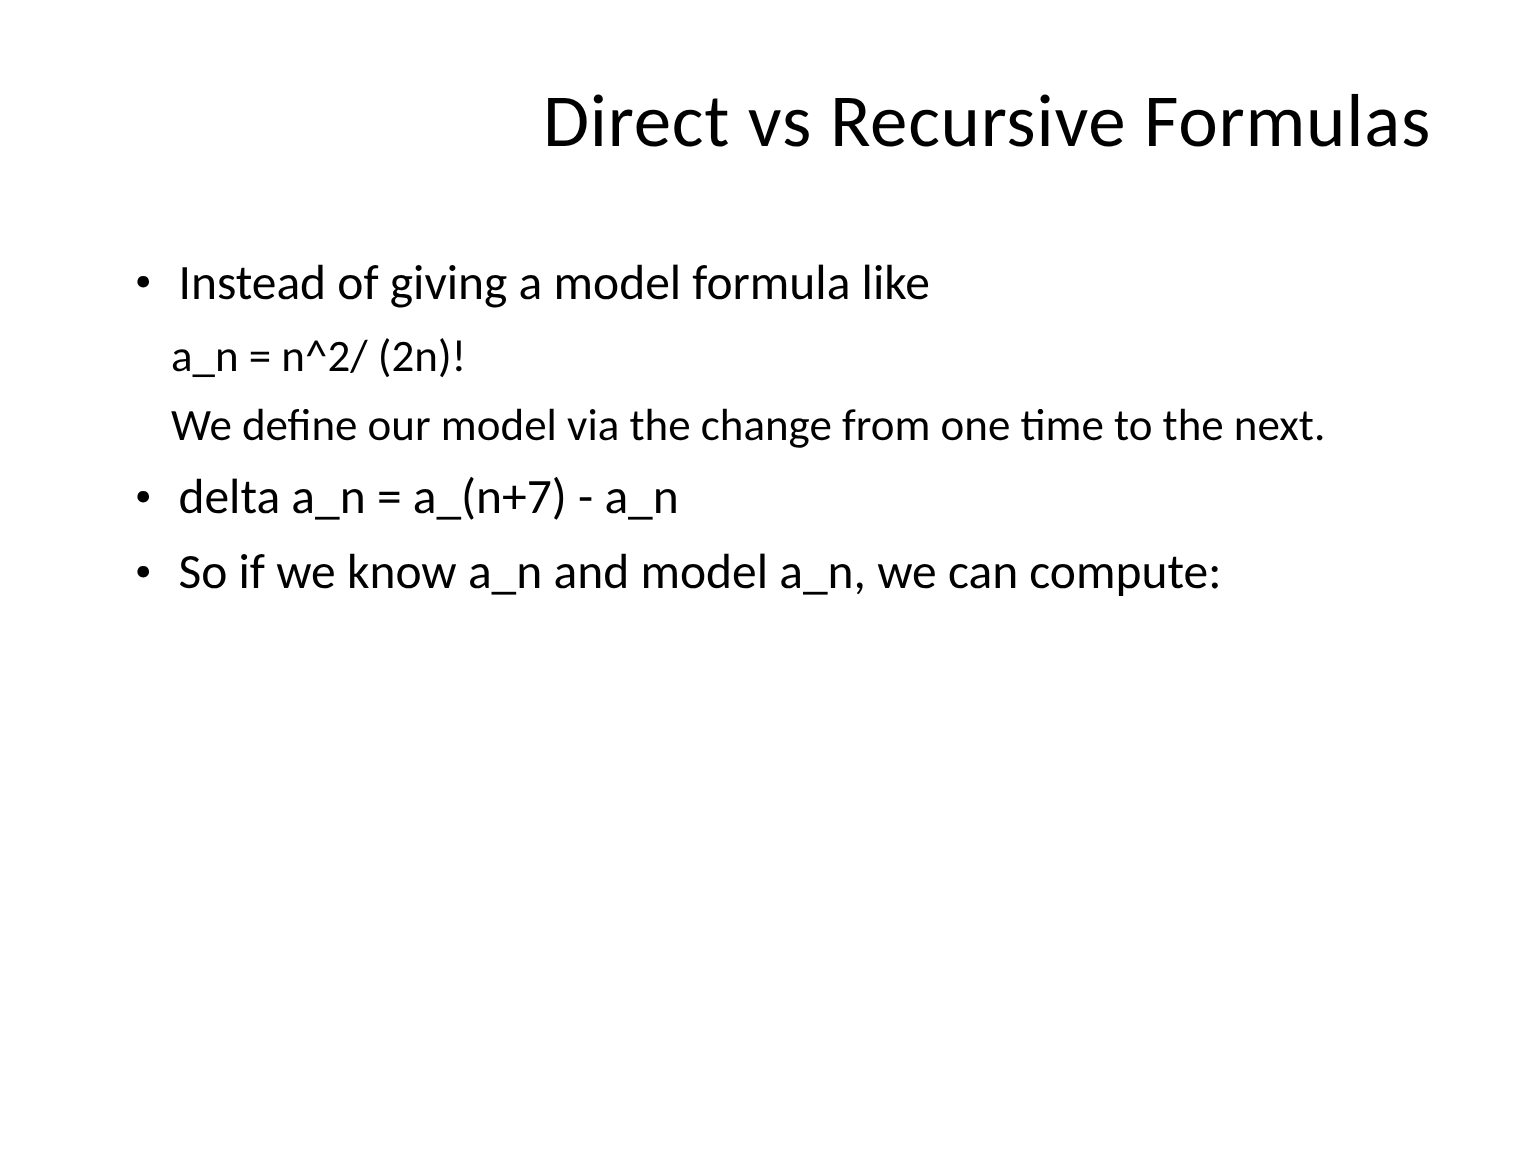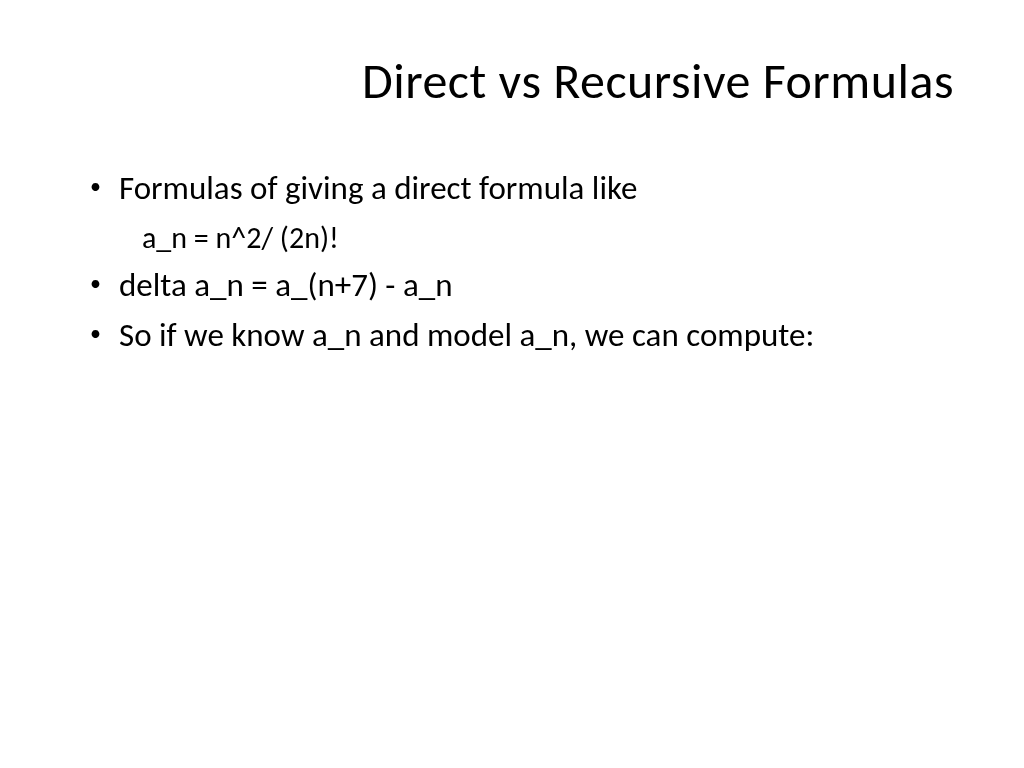--- a/index.html
+++ b/index.html
@@ -38,41 +38,42 @@
       font-size: 22px;
       line-height: 1.9;
       flex-shrink: 0;
     }
     .bullet-text {
       flex: 1;
     }
     .sub-item {
       font-size: 30px;
       line-height: 1.4;
-      margin-left: 52px;
+      margin-left: 24px;
       margin-bottom: 4px;
       padding-right: 20px;
     }
     .sub-indent {
       padding-left: 38px;
       text-indent: -38px;
     }
   </style>
 </head>
 <body>
 
 <h1 class="title">Direct vs Recursive Formulas</h1>
 
 <div class="content">
 
   <div class="bullet-item">
     <span class="bullet-dot">•</span>
-    <span class="bullet-text">Formulas of giving a direct formula like</span>
+    <span class="bullet-text">Instead of giving a model formula like</span>
   </div>
   <div class="sub-item">a_n = n^2/ (2n)!</div>
+  <div class="sub-item sub-indent">We define our model via the change from one time to the next.</div>
 
   <div class="bullet-item">
     <span class="bullet-dot">•</span>
     <span class="bullet-text">delta a_n = a_(n+7)  -  a_n</span>
   </div>
 
   <div class="bullet-item">
     <span class="bullet-dot">•</span>
     <span class="bullet-text">So if we know a_n and model a_n, we can compute:</span>
   </div>

